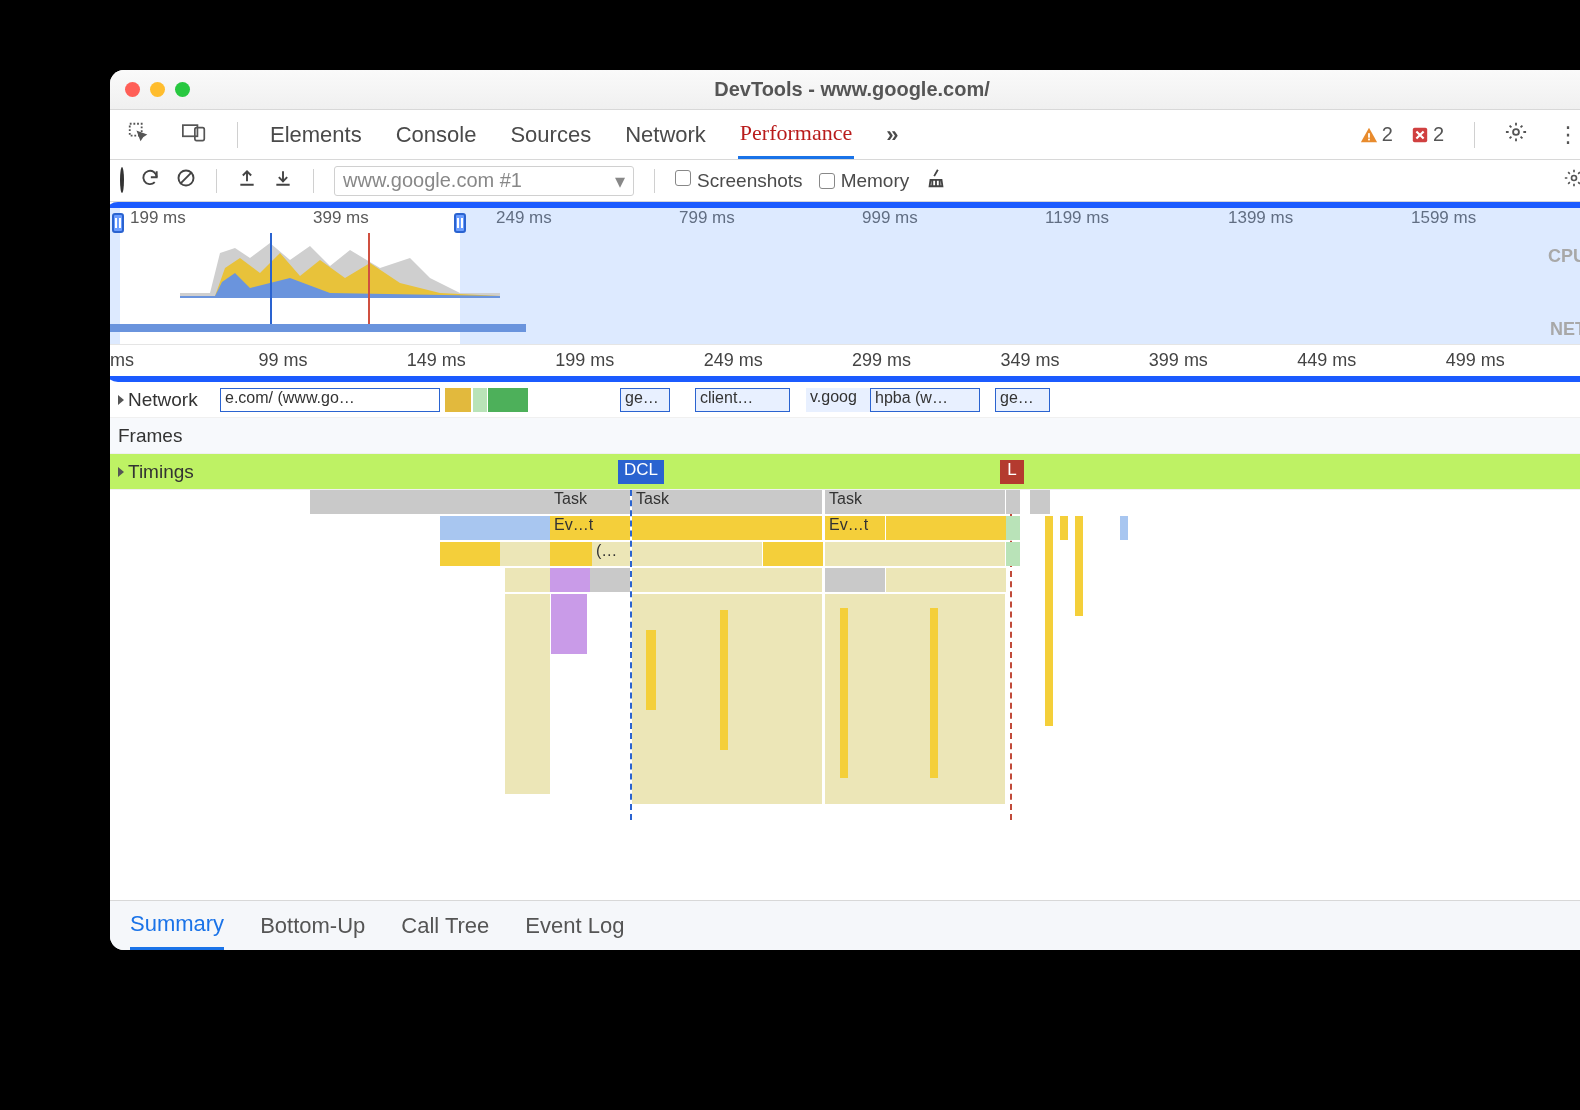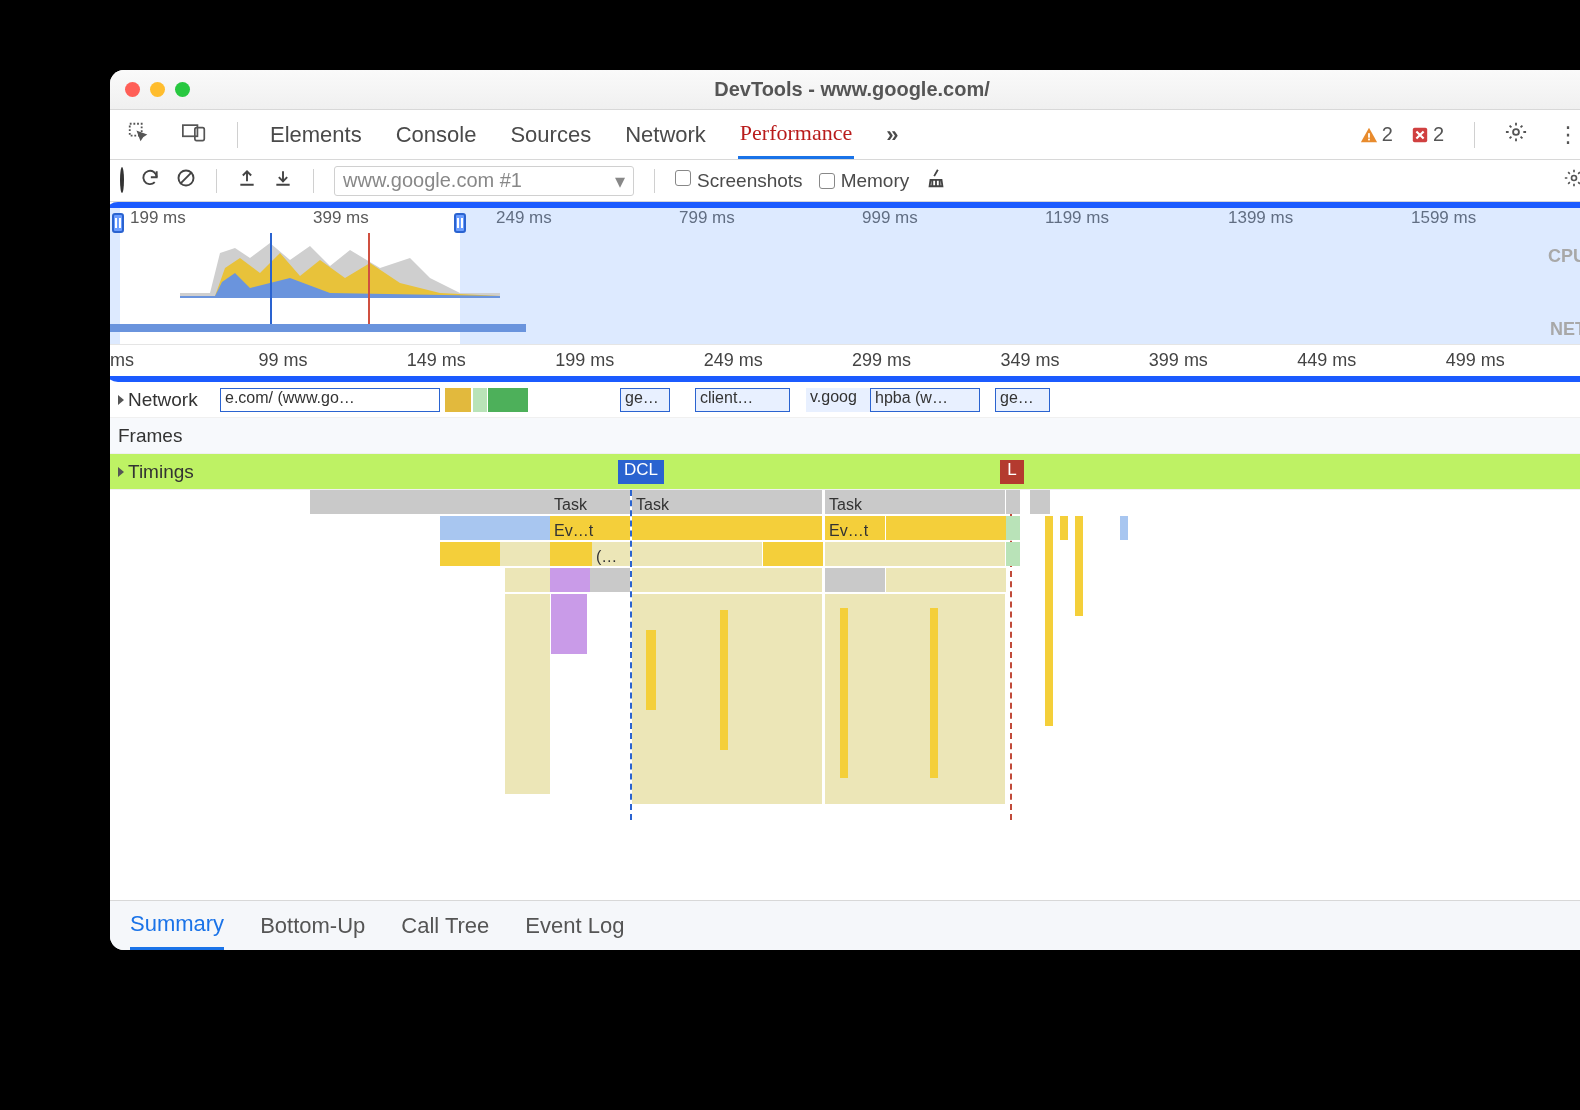--- a/index.html
+++ b/index.html
@@ -133,21 +133,21 @@
   }
   .track-row .label{ width:140px; padding-left:8px; color:#333; display:flex;align-items:center;gap:4px;}
   .track-row.bar{ height:36px; background:#fff;}
   .tri{display:inline-block;width:0;height:0;border-left:6px solid #555;border-top:5px solid transparent;border-bottom:5px solid transparent;}
   .tri.down{border:none;border-top:7px solid #555;border-left:5px solid transparent;border-right:5px solid transparent;}
   .net-bars{position:relative; flex:1; height:100%;}
   .nbar{position:absolute; top:6px; height:24px; font-size:16px; padding:0 4px; overflow:hidden; white-space:nowrap; border:1px solid #2a63d0; color:#333; background:#e8f0ff;}
   .timings-dcl{position:absolute; top:6px; height:24px; background:#2a63d0; color:#fff; padding:0 6px; font-size:17px;}
   .timings-l{position:absolute; top:6px; width:24px; height:24px; background:#b43a2f; color:#fff; text-align:center; font-size:17px;}
   .main-area{position:relative; height:330px; background:#fff;}
-  .flame{position:absolute; height:24px; font-size:16px; padding:6px 4px; overflow:hidden; white-space:nowrap; color:#333;}
+  .flame{position:absolute; height:24px; font-size:16px; padding:0 4px; overflow:hidden; white-space:nowrap; color:#333;}
   .grey{background:#c9c9c9;}
   .yel{background:#f4cf3a;}
   .ltpurple{background:#c99be8;}
   .cream{background:#ece6b7;}
   .ltblue{background:#a8c6f0;}
   .ltgrn{background:#b9e3b8;}
   .divider-dash{position:absolute;top:0;bottom:0;width:0;border-left:2px dashed #2a63d0;}
   .divider-dash.red{border-left:2px dashed #c04a3a;}
   .scroll-thumb{position:absolute;right:0;width:10px;height:26px;background:#c4c4c4;border-radius:5px;}
   

